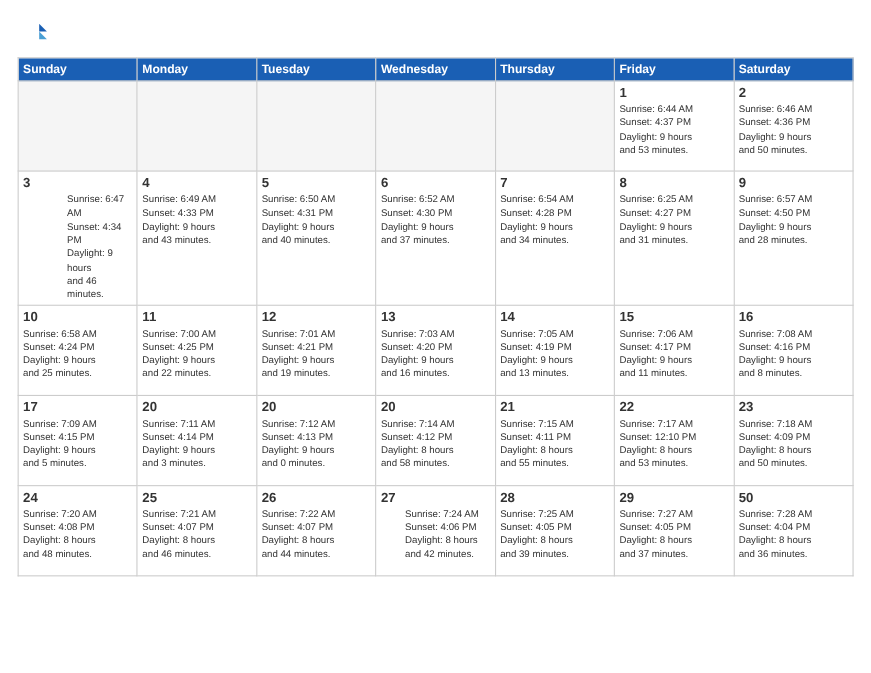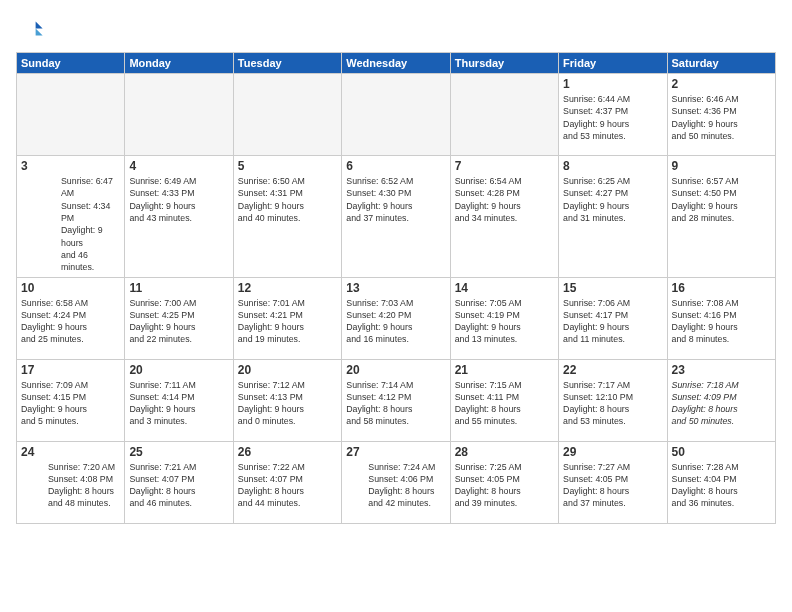--- a/index.html
+++ b/index.html
@@ -291,30 +291,30 @@
           </td>
           <td>
             <span class="day-num">22</span>
             <div class="day-detail" style="white-space: pre-line;">Sunrise: 7:17 AM
 Sunset: 12:10 PM
 Daylight: 8 hours
 and 53 minutes.</div>
           </td>
           <td>
             <span class="day-num">23</span>
-            <div class="day-detail" style="white-space: pre-line; font-style: italic;">Sunrise: 7:18 AM
+            <div class="day-detail" style="white-space: pre-line;">Sunrise: 7:18 AM
 Sunset: 4:09 PM
 Daylight: 8 hours
 and 50 minutes.</div>
           </td>
         </tr>
         <tr>
           <td>
             <span class="day-num">24</span>
-            <div class="day-detail" style="white-space: pre-line; margin-left: 27px;">Sunrise: 7:20 AM
+            <div class="day-detail" style="white-space: pre-line;">Sunrise: 7:20 AM
 Sunset: 4:08 PM
 Daylight: 8 hours
 and 48 minutes.</div>
           </td>
           <td>
             <span class="day-num">25</span>
             <div class="day-detail" style="white-space: pre-line;">Sunrise: 7:21 AM
 Sunset: 4:07 PM
 Daylight: 8 hours
 and 46 minutes.</div>

